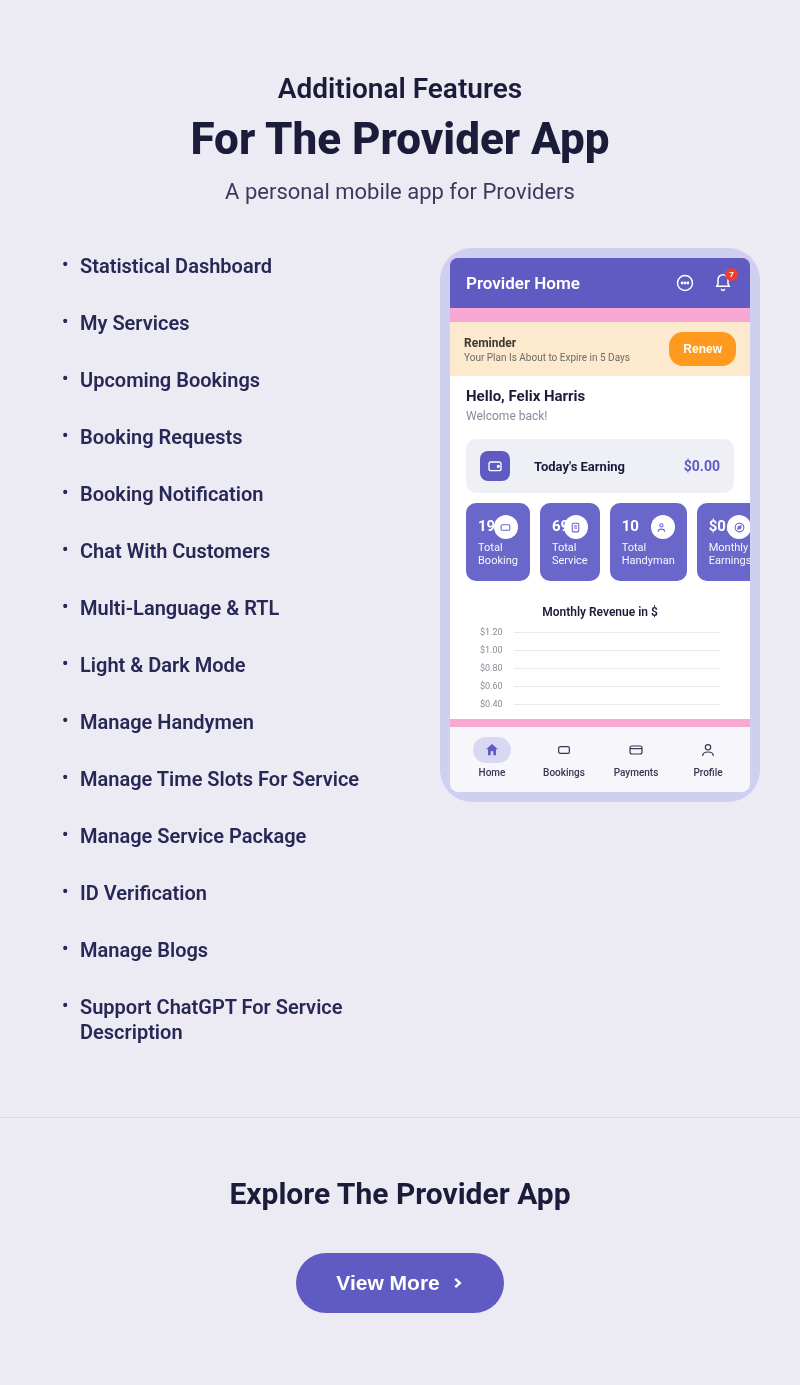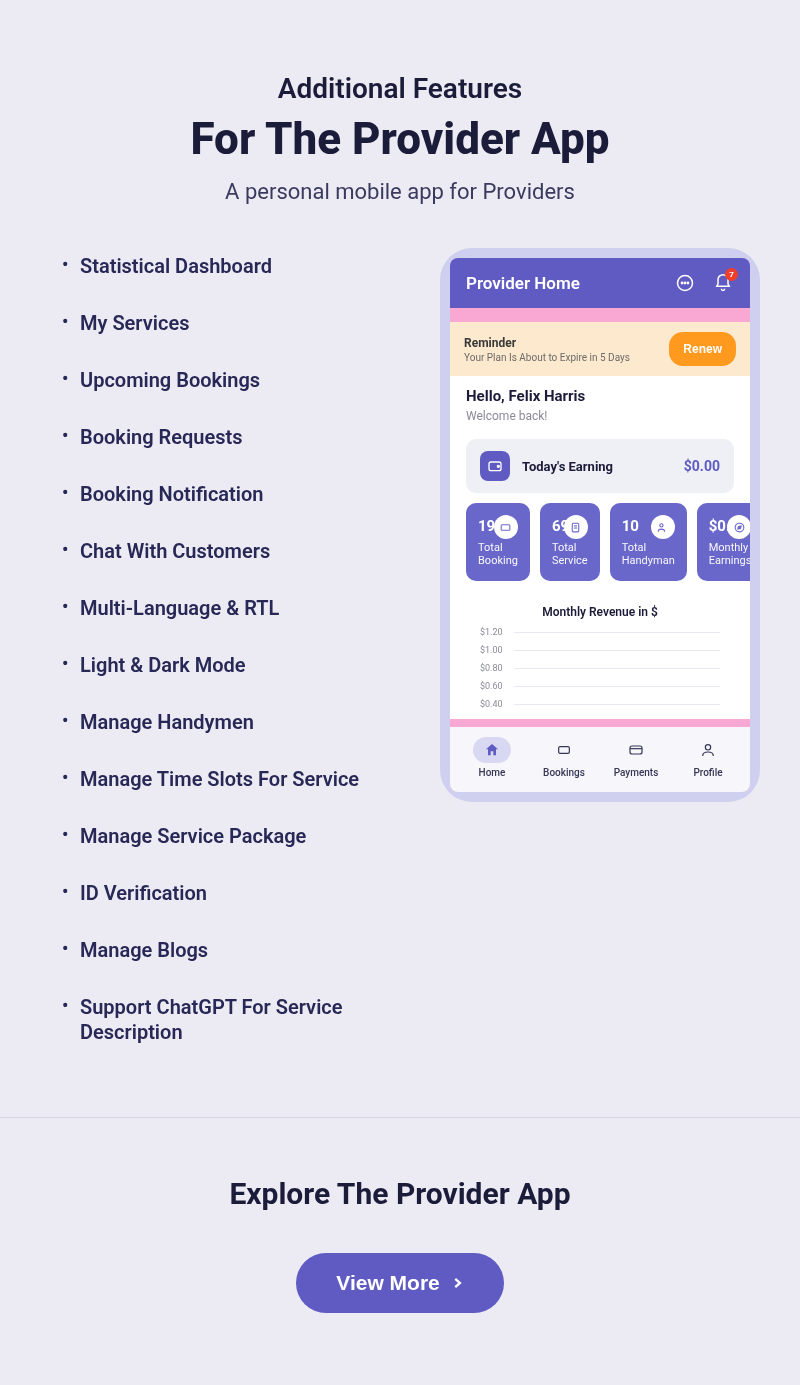--- a/index.html
+++ b/index.html
@@ -157,21 +157,21 @@
     color: #8a8a9a;
     margin-top: 4px;
   }
   .earning-card {
     margin: 10px 16px;
     background: #eef0f6;
     border-radius: 10px;
     padding: 12px 14px;
     display: flex;
     align-items: center;
-    gap: 12px;
+    gap: 24px;
   }
   .earning-card .w-icon {
     width: 30px;
     height: 30px;
     background: #5f5bc2;
     border-radius: 8px;
     display: flex;
     align-items: center;
     justify-content: center;
   }

